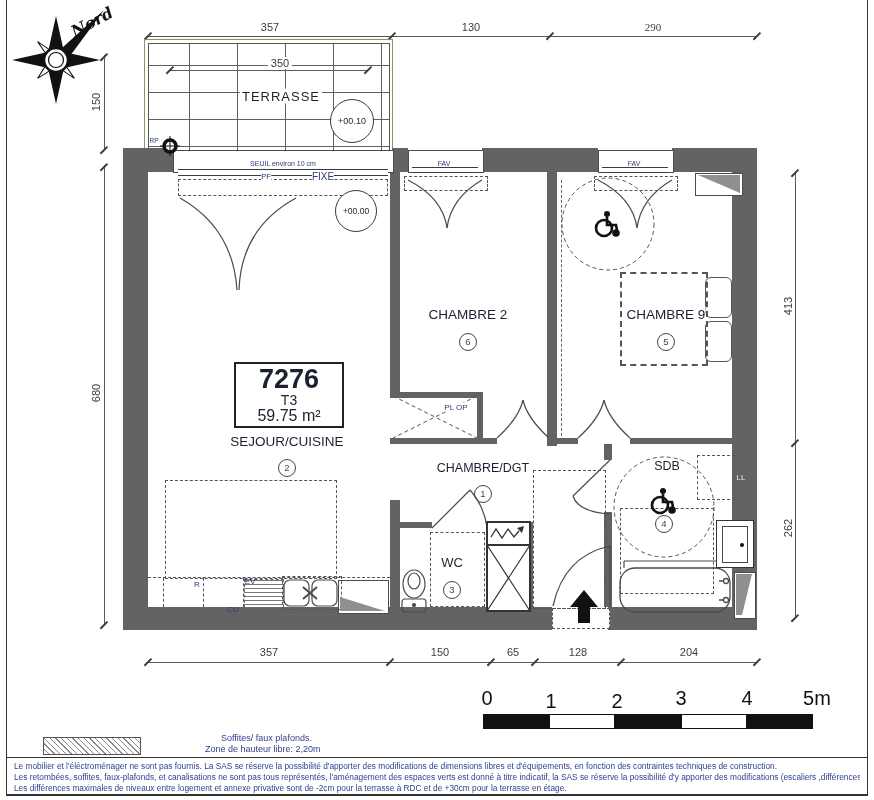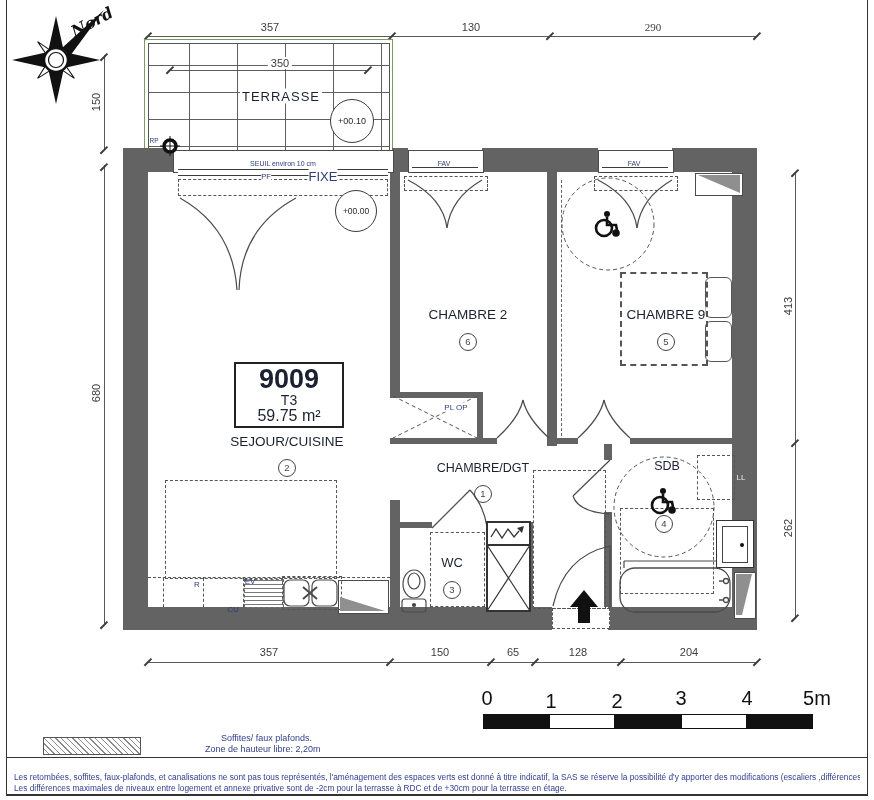--- a/index.html
+++ b/index.html
@@ -122,21 +122,21 @@
   <div class="wall" style="left:604px;top:512px;width:8px;height:95px;"></div>
   <div class="wall" style="left:390px;top:522px;width:42px;height:6px;"></div>
   <div class="wall" style="left:487px;top:522px;width:43px;height:6px;"></div>
   <div class="wall" style="left:530px;top:522px;width:3px;height:85px;"></div>
 
   <div class="whitebox" style="left:173px;top:150px;width:219px;height:21px;"></div>
   <span class="ann" style="left:283px;top:163px;font-size:7px;">SEUIL environ 10 cm</span>
   <div class="winframe" style="left:178px;top:169px;width:210px;height:5px;"></div>
   <div class="dashbox" style="left:178px;top:179px;width:208px;height:15px;"></div>
   <span class="ann" style="left:266px;top:176px;font-size:7.5px;background:#fff;">PF</span>
-  <span class="ann" style="left:323px;top:176px;font-size:13px;background:#fff;">FIXE</span>
+  <span class="ann" style="left:323px;top:176px;font-size:10px;background:#fff;">FIXE</span>
   <div class="circle-level" style="left:335px;top:190px;width:40px;height:40px;font-size:8.5px;background:#fff;">
        <span>+00.00</span>
     </div>
 
   <div class="whitebox" style="left:408px;top:150px;width:74px;height:21px;"></div>
   <div class="winframe" style="left:412px;top:167px;width:66px;height:4px;"></div>
   <span class="ann" style="left:444px;top:163px;font-size:7px;">FAV</span>
   <div class="dashbox" style="left:404px;top:176px;width:82px;height:13px;"></div>
 
   <div class="whitebox" style="left:598px;top:150px;width:74px;height:21px;"></div>
@@ -259,21 +259,21 @@
       <path d="M170,136 L170,156 M160,146 L180,146" stroke="#111" stroke-width="1"></path>
     </g>
 
     <polygon points="698,175 740,175 740,193" fill="#8f8f8f"></polygon>
     <polygon points="340,611 340,597 385,611" fill="#8f8f8f"></polygon>
     <polygon points="736,574 752,574 742,615 736,615" fill="#8f8f8f"></polygon>
   </svg>
 
   <div class="abs" style="left:234px;top:362px;width:106px;height:62px;border:2px solid #222;background:#fff;
               display:flex;flex-direction:column;align-items:center;justify-content:center;line-height:1.05;">
-    <span style="font-size:27px;font-weight:600;">9009</span>
+    <span style="font-size:27px;font-weight:600;">7276</span>
     <span style="font-size:14px;">T3</span>
     <span style="font-size:16px;">59.75 m²</span>
   </div>
 
   <div class="lbl" style="left:287px;top:441px;font-size:13.5px;">SEJOUR/CUISINE</div>
   <span class="numc" style="left:287px;top:468px;">2</span>
 
   <div class="lbl" style="left:468px;top:314px;font-size:13.5px;">CHAMBRE 2</div>
   <span class="numc" style="left:468px;top:342px;">6</span>
 
@@ -303,16 +303,17 @@
     <span class="scale-lbl" style="left:681px;top:687px;">3</span>
     <span class="scale-lbl" style="left:747px;top:687px;">4</span>
     <span class="scale-lbl" style="left:817px;top:687px;">5m</span>
   </div>
 
   <div class="legend-swatch" style="left:43px;top:737px;width:96px;height:16px;"></div>
   <div class="abs smalltxt" style="left:205px;top:733px;margin-left:16px;">Soffites/ faux plafonds.</div>
   <div class="abs smalltxt" style="left:205px;top:744px;">Zone de hauteur libre: 2,20m</div>
 
   <div class="abs" style="left:6px;top:757px;width:862px;height:36px;border-top:1px solid #333;border-bottom:2px solid #333;"></div>
+  <div class="disc" style="top:761px;">Le mobilier et l'éléctroménager ne sont pas fournis. La SAS se réserve la possibilité d'apporter des modifications de dimensions libres et d'équipements, en fonction des contraintes techniques de construction.</div>
   <div class="disc" style="top:772px;">Les retombées, soffites, faux-plafonds, et canalisations ne sont pas tous représentés, l'aménagement des espaces verts est donné à titre indicatif, la SAS se réserve la possibilité d'y apporter des modifications (escaliers ,différences de niveaux) .</div>
   <div class="disc" style="top:783px;">Les différences maximales de niveaux entre logement et annexe privative sont de -2cm pour la terrasse à RDC et de +30cm pour la terrasse en étage.</div>
 
 </div>
 
 </body></html>

